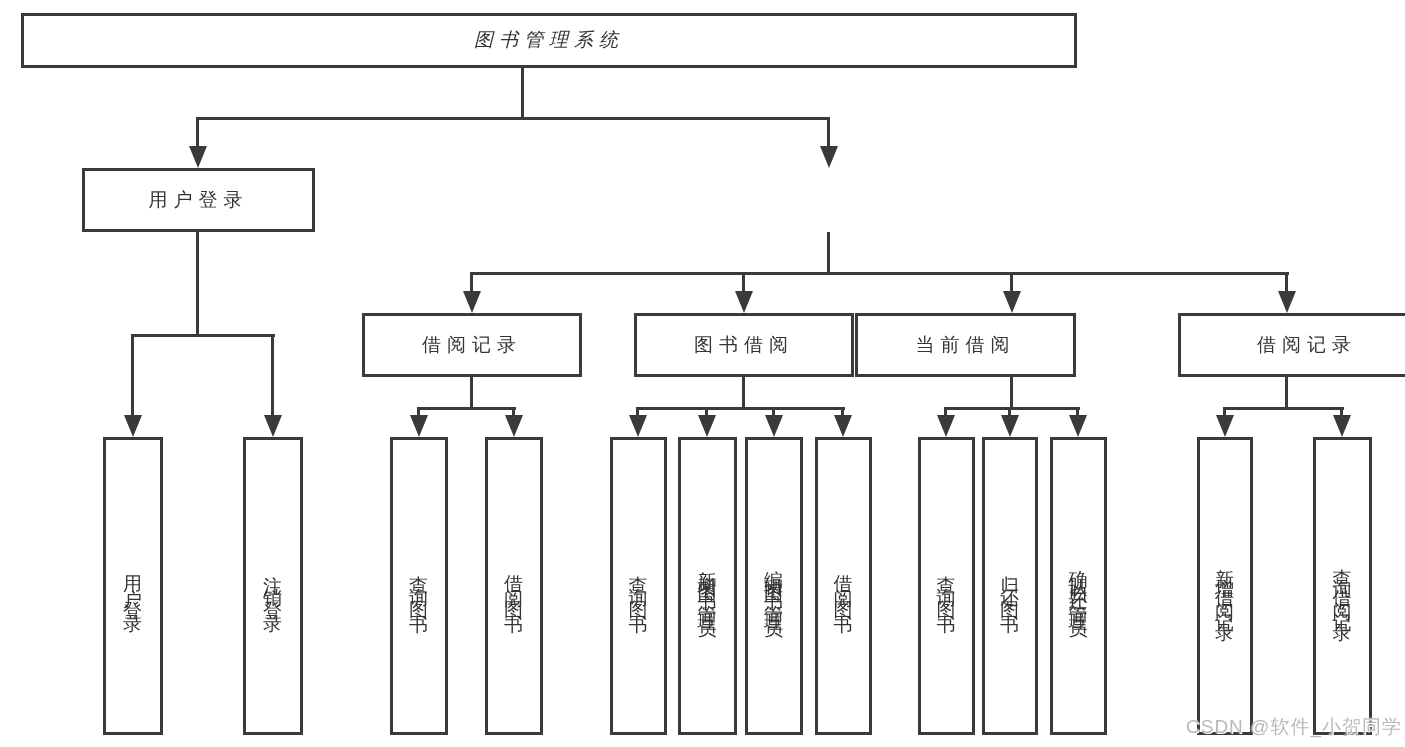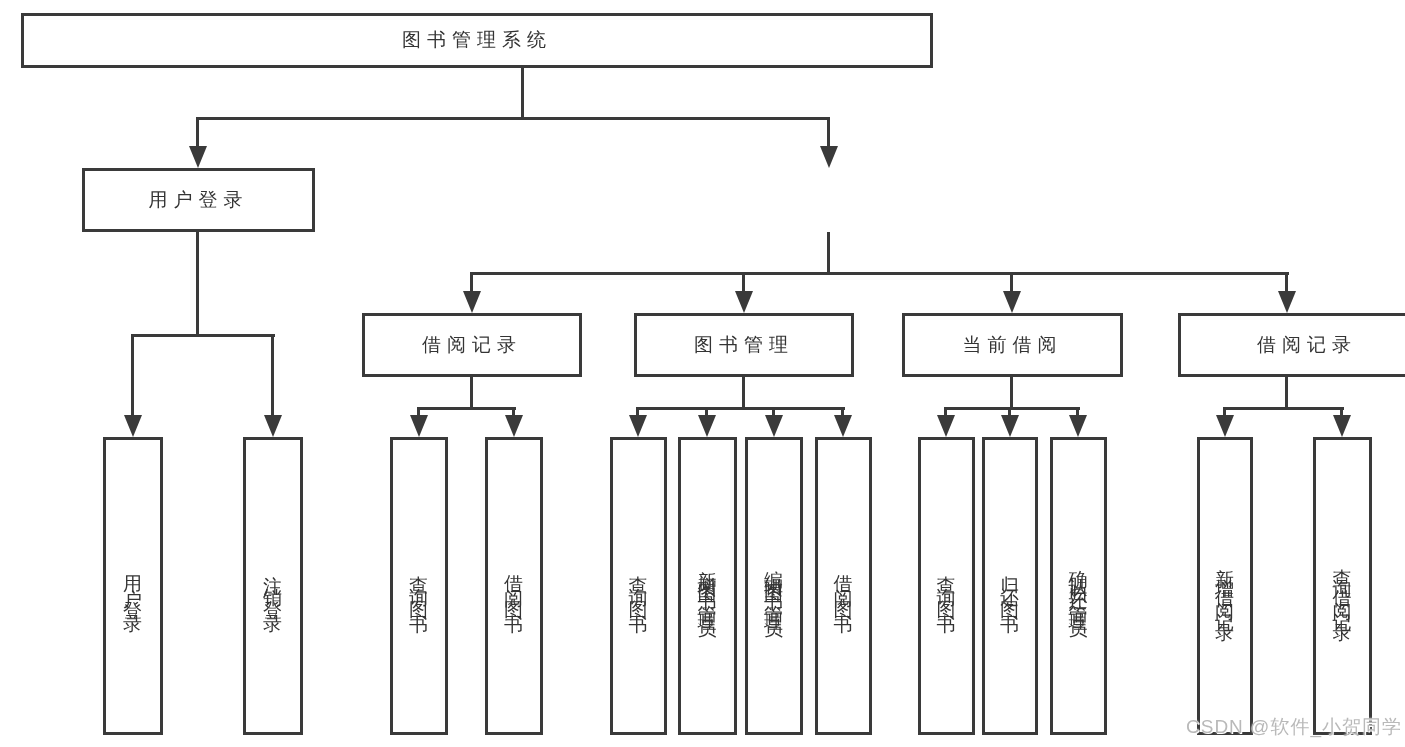--- a/index.html
+++ b/index.html
@@ -36,35 +36,35 @@
   .watermark{
     position:absolute;left:1186px;top:714px;font-size:19px;color:var(--wm);
     letter-spacing:1px;text-shadow:0 0 2px #fff,1px 1px 0 #fff;z-index:5;white-space:nowrap;
   }
 </style>
 </head>
 <body>
 
 <div id="canvas">
 
-  <div class="box" style="left:21px;top:13px;width:912px;height:55px;">
+  <div class="box" style="left:21px;top:13px;width:1056px;height:55px;font-style:italic;">
     <span class="lbl">图书管理系统</span>
   </div>
 
   <div class="box" style="left:82px;top:168px;width:233px;height:64px;">
     <span class="lbl">用户登录</span>
   </div>
 
   <div class="box" style="left:362px;top:313px;width:220px;height:64px;">
     <span class="lbl">借阅记录</span>
   </div>
   <div class="box" style="left:634px;top:313px;width:220px;height:64px;">
-    <span class="lbl">图书管理</span>
+    <span class="lbl">图书借阅</span>
   </div>
-  <div class="box" style="left:902px;top:313px;width:221px;height:64px;">
+  <div class="box" style="left:855px;top:313px;width:221px;height:64px;">
     <span class="lbl">当前借阅</span>
   </div>
   <div class="box" style="left:1178px;top:313px;width:258px;height:64px;">
     <span class="lbl">借阅记录</span>
   </div>
 
   <div class="box vbox ls-w" style="left:103px;top:437px;width:60px;height:298px;">
     <span class="lbl">用户登录</span>
   </div>
   <div class="box vbox ls-w" style="left:243px;top:437px;width:60px;height:298px;">

